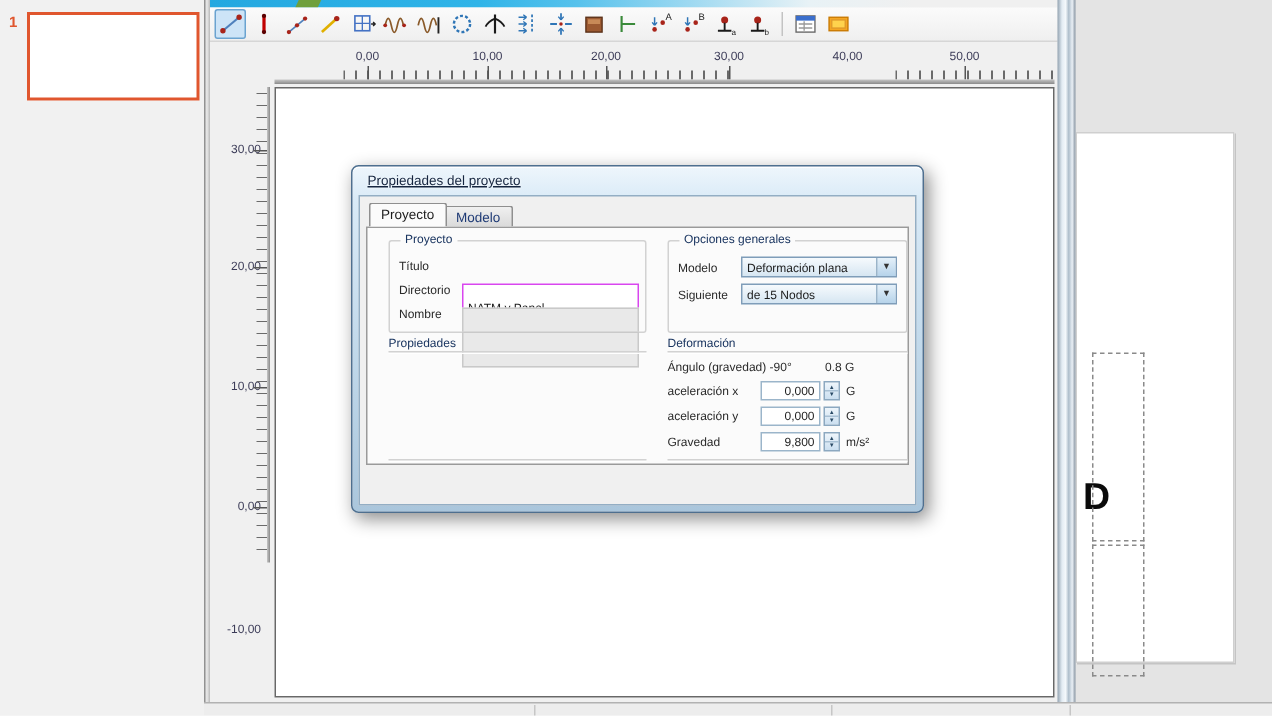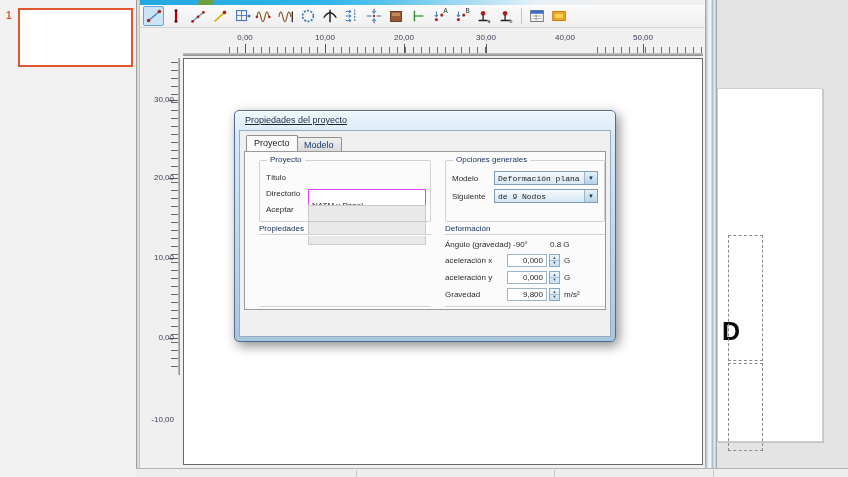--- a/index.html
+++ b/index.html
@@ -80,21 +80,21 @@
   .groupbox { position:absolute; border:1px solid #d2d2d2; border-radius:2px; }
   .groupbox .gb-label { position:absolute; top:-6px; left:7px; background:#fbfbfb; padding:0 3px; font-size:8px; color:#1a3560; }
   .hdr-label { position:absolute; font-size:8px; color:#1a3560; }
   .hdr-line { position:absolute; height:1px; background:#d2d2d2; box-shadow:0 1px 0 #ffffff; }
 
   .fld-label { position:absolute; font-size:8px; color:#2a2a2a;text-align:center; }
   .fld-input { position:absolute; height:13px; background:#ffffff; border:1px solid #d946ef; font-size:8px; color:#1c1c1c; padding:11px 3px; overflow:hidden; white-space:nowrap;margin-top:18px; }
   .fld-input.disabled { background:#e9e9e9; border-color:#c9c9c9; }
 
   .dropdown { position:absolute; height:14px; background:linear-gradient(#f6fafd,#d6e6f2); border:1px solid #7f9db9; font-size:8px; color:#1c1c1c; }
-  .dd-value { position:absolute; left:3px; top:2px; right:15px; overflow:hidden; white-space:nowrap;font-family:Liberation Mono, monospace; }
+  .dd-value { position:absolute; left:3px; top:2px; right:15px; overflow:hidden; white-space:nowrap; }
   .dd-arrow { position:absolute; right:0; top:0; bottom:0; width:13px; border-left:1px solid #9ab4c9;
       background:linear-gradient(#e4f0f9,#b6d3ea); display:flex; align-items:center; justify-content:center; font-size:6px; color:#333; }
 
   .num-input { position:absolute; width:40px; height:13px; background:#fff; border:1px solid #9bb5ca; font-size:8px; color:#1c1c1c; text-align:right; padding:1px 3px; }
   .spinner { position:absolute; width:11px; height:13px; border:1px solid #8ca8c0; background:linear-gradient(#eef5fb,#cbdff0); }
   .spin-btn { position:absolute; left:0; right:0; height:6px; font-size:4px; line-height:5px; text-align:center; color:#2a4a66; }
   .spin-up { top:0; border-bottom:1px solid #a8c0d4; }
   .spin-down { bottom:0; }
   .unit-label { position:absolute; font-size:8px; color:#2a2a2a; }
 
@@ -316,39 +316,39 @@
       <div id="tab-modelo" class="tab">Modelo</div>
 
       <div id="tab-page">
 
         <div class="groupbox" style="left:14px;top:8px;width:172px;height:62px">
           <span class="gb-label">Proyecto</span>
           <span class="fld-label" style="left:6px;top:12px">Título</span>
           <div class="fld-input" style="left:48px;top:10px;width:118px">NATM y Panel</div>
           <span class="fld-label" style="left:6px;top:28px">Directorio</span>
           <div class="fld-input disabled" style="left:48px;top:26px;width:118px"></div>
-          <span class="fld-label" style="left:6px;top:44px">Aceptar</span>
+          <span class="fld-label" style="left:6px;top:44px">Nombre</span>
           <div class="fld-input disabled" style="left:48px;top:42px;width:118px"></div>
         </div>
 
         <span class="hdr-label" style="left:14px;top:72px">Propiedades</span>
         <div class="hdr-line" style="left:14px;top:82px;width:172px"></div>
         <div style="position:absolute;left:14px;top:84px;width:172px;height:68px"></div>
         <div class="hdr-line" style="left:14px;top:154px;width:172px"></div>
 
         <div class="groupbox" style="left:200px;top:8px;width:160px;height:62px">
           <span class="gb-label">Opciones generales</span>
           <span class="fld-label" style="left:6px;top:13px">Modelo</span>
           <div class="dropdown" style="left:48px;top:10px;width:104px">
             <span class="dd-value">Deformación plana</span>
             <span class="dd-arrow">▼</span>
           </div>
           <span class="fld-label" style="left:6px;top:31px">Siguiente</span>
           <div class="dropdown" style="left:48px;top:28px;width:104px">
-            <span class="dd-value">de 9 Nodos</span>
+            <span class="dd-value">de 15 Nodos</span>
             <span class="dd-arrow">▼</span>
           </div>
         </div>
 
         <span class="hdr-label" style="left:200px;top:72px">Deformación</span>
         <div class="hdr-line" style="left:200px;top:82px;width:160px"></div>
 
         <span class="fld-label" style="left:200px;top:88px">Ángulo (gravedad) -90°</span>
         <span class="fld-label" style="left:305px;top:88px">0.8 G</span>
 

